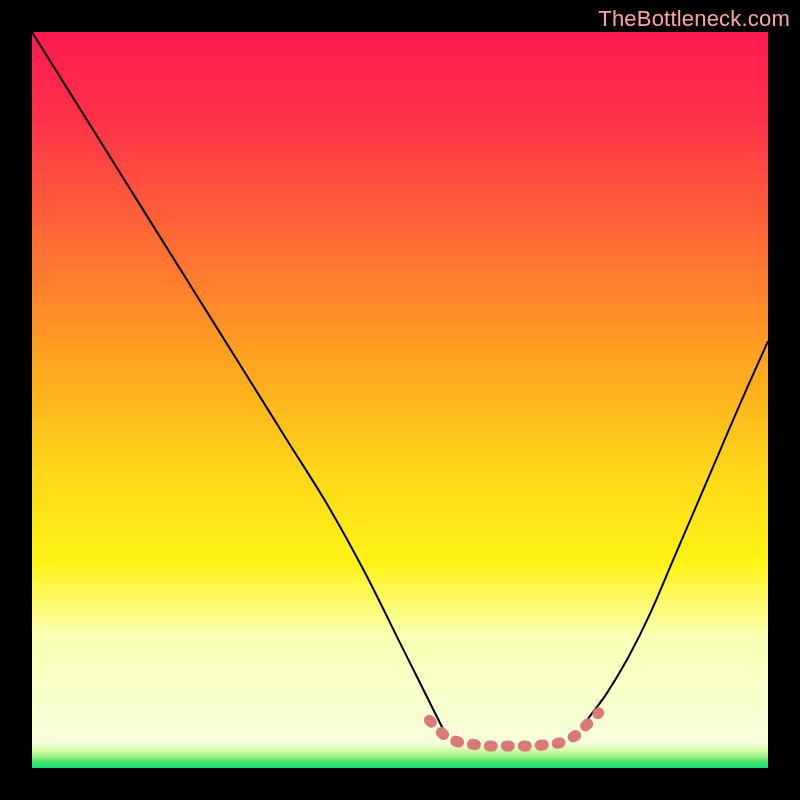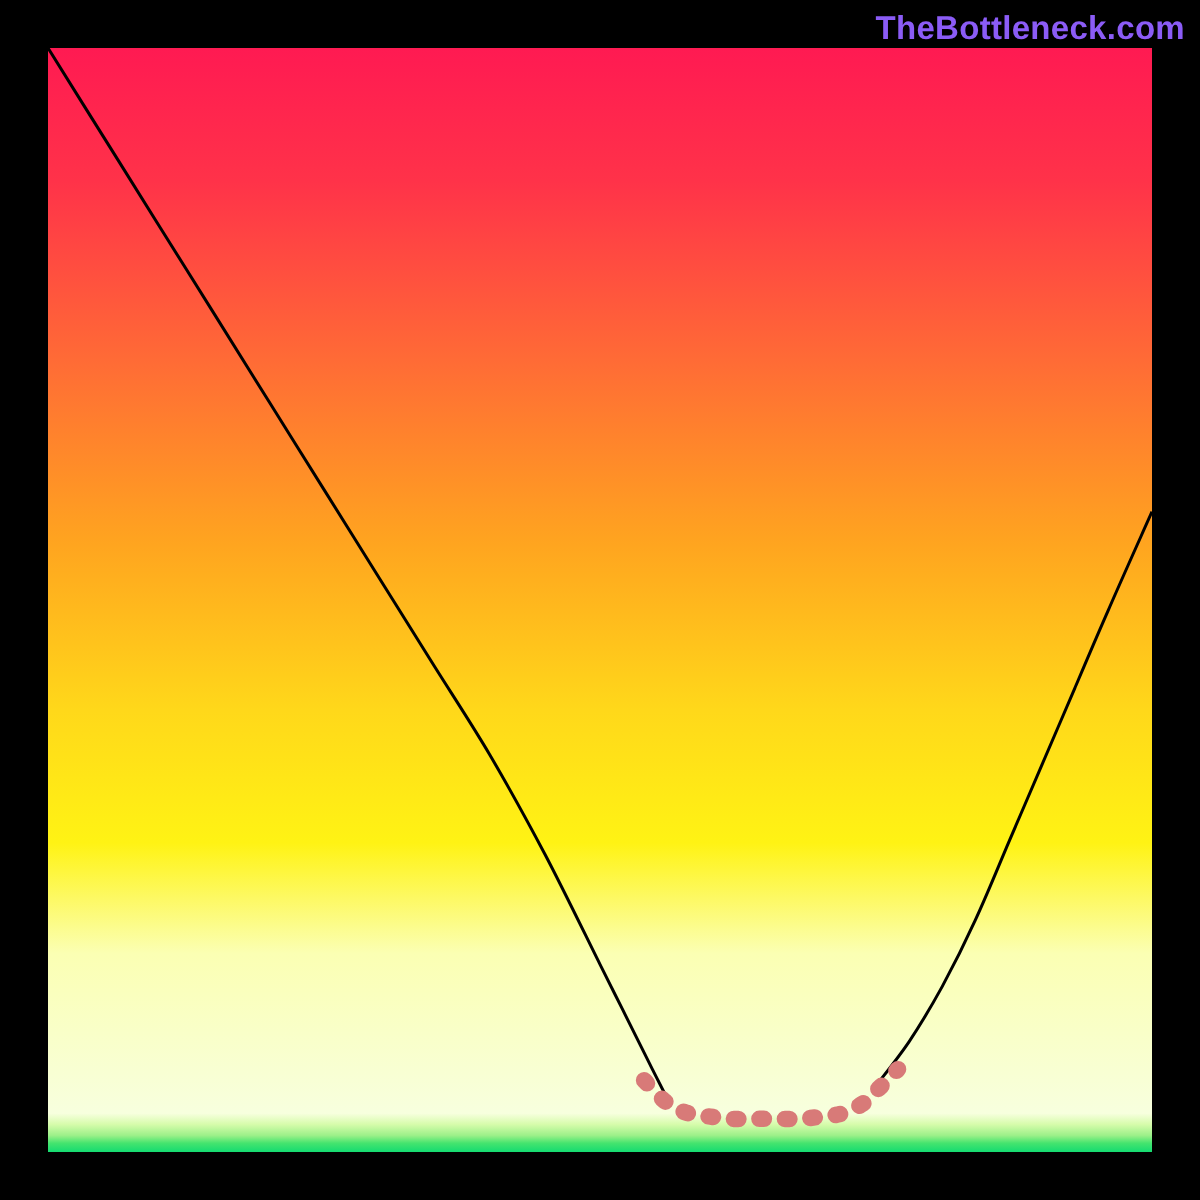--- a/index.html
+++ b/index.html
@@ -22,23 +22,23 @@
     left: 32px;
     top: 32px;
     width: 736px;
     height: 736px;
     overflow: hidden;
   }
   .watermark {
     position: absolute;
     top: 6px;
     right: 10px;
-    color: #8b5cf6;
+    color: #fca5a5;
     font-size: 22px;
-    font-weight: 700;
+    font-weight: 400;
     letter-spacing: 0.2px;
     user-select: none;
   }
   svg { display: block; }
 </style>
 </head>
 <body>
 
 <div class="frame">
 

